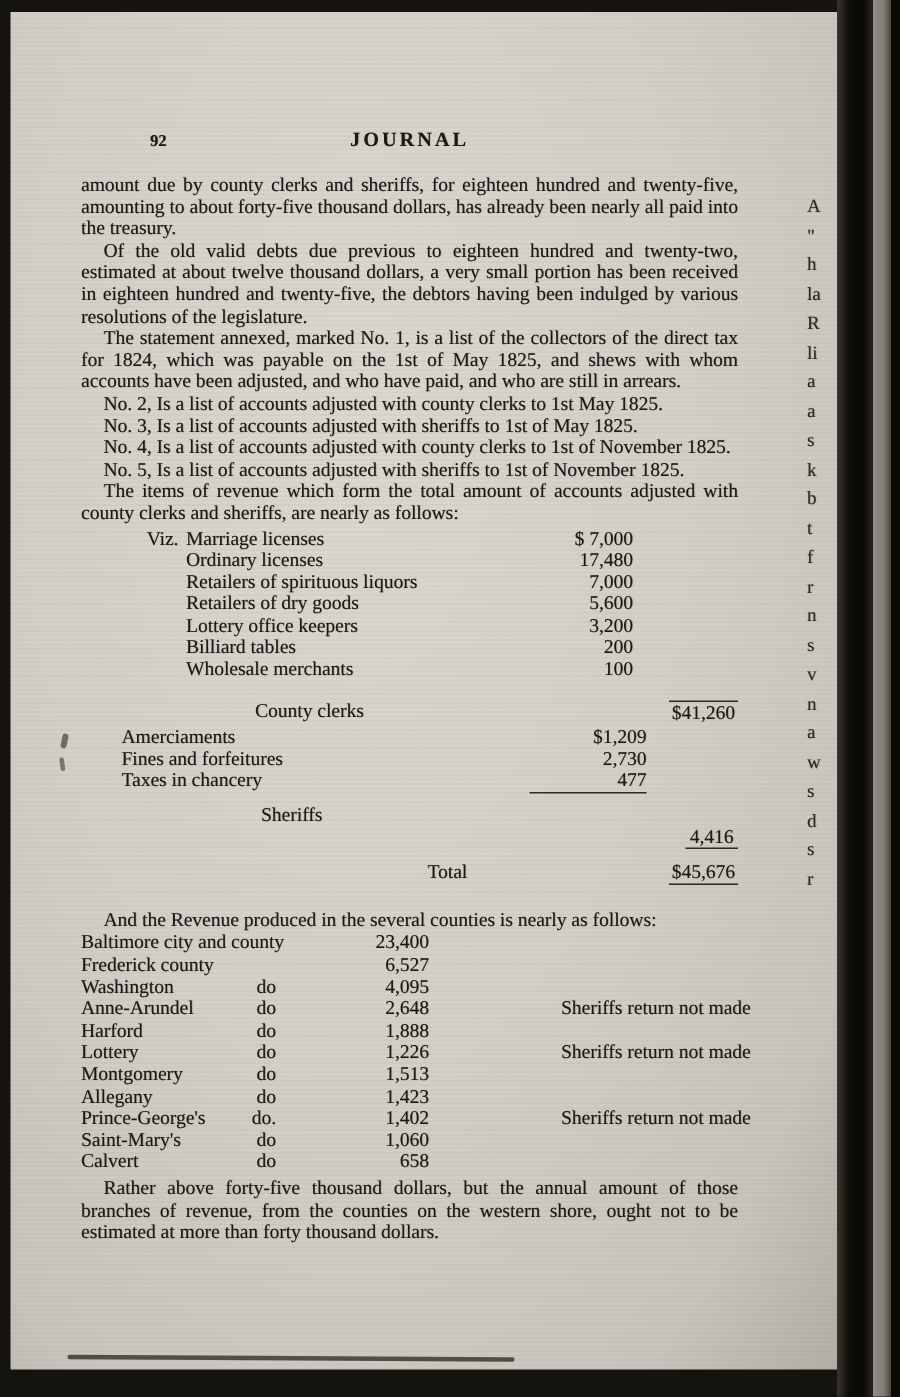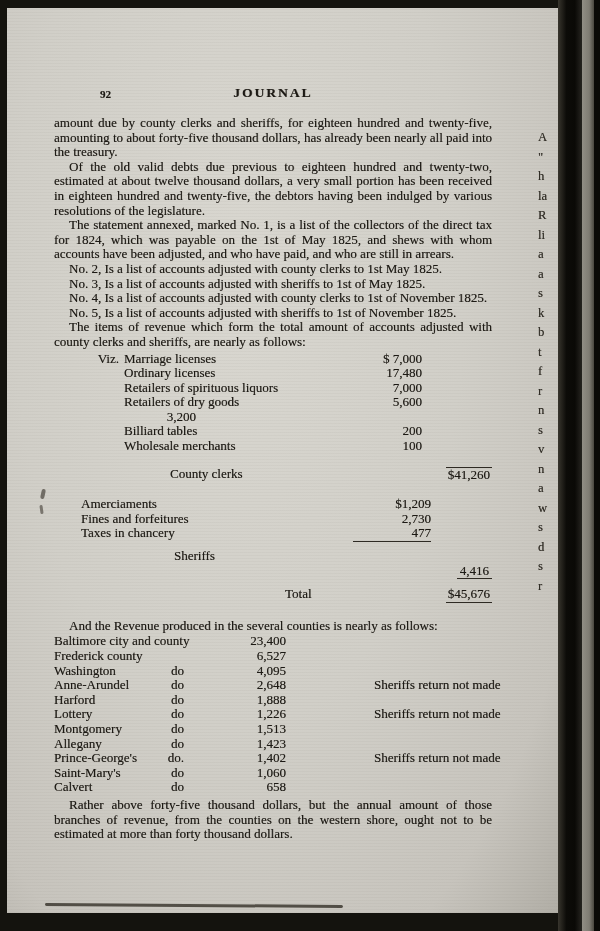--- a/index.html
+++ b/index.html
@@ -39,21 +39,21 @@
   .viz-table { width:368px; margin-top:2px; }
   .viz-row { display:flex; }
   .viz-cell { width:70px; text-align:right; padding-right:5px; white-space:nowrap; }
   .vi-label { flex:1; text-align:left; }
   .vi-value { width:72px; text-align:right; white-space:nowrap; }
 
   .cc-row { display:flex; margin-top:13px; }
   .cc-label { margin-left:116px; }
   .cc-value { margin-left:auto; border-top:1.3px solid #2e2a23; padding:0 2px; white-space:nowrap; }
 
-  .sub-table { width:377px; margin-top:15px; }
+  .sub-table { width:377px; margin-top:2px; }
   .sub-row { display:flex; }
   .sub-label { margin-left:27px; flex:1; text-align:left; }
   .sub-value { width:78px; text-align:right; white-space:nowrap; }
   .sub-value.ruled { border-bottom:1.3px solid #2e2a23; }
 
   .sheriff-row { display:flex; margin-top:7px;flex-direction:column; }
   .sheriff-label { margin-left:120px; }
   .sheriff-value { margin-left:auto; border-bottom:1.3px solid #2e2a23; padding:0 3px; white-space:nowrap; }
 
   .total-row { display:flex; margin-top:8px; }
@@ -136,20 +136,21 @@
           <span class="vi-label">Retailers of spirituous liquors</span>
           <span class="vi-value">7,000</span>
         </div>
         <div class="viz-row">
           <span class="viz-cell"></span>
           <span class="vi-label">Retailers of dry goods</span>
           <span class="vi-value">5,600</span>
         </div>
         <div class="viz-row">
           <span class="viz-cell"></span>
+          <span class="vi-label">Lottery office keepers</span>
           <span class="vi-value">3,200</span>
         </div>
         <div class="viz-row">
           <span class="viz-cell"></span>
           <span class="vi-label">Billiard tables</span>
           <span class="vi-value">200</span>
         </div>
         <div class="viz-row">
           <span class="viz-cell"></span>
           <span class="vi-label">Wholesale merchants</span>

